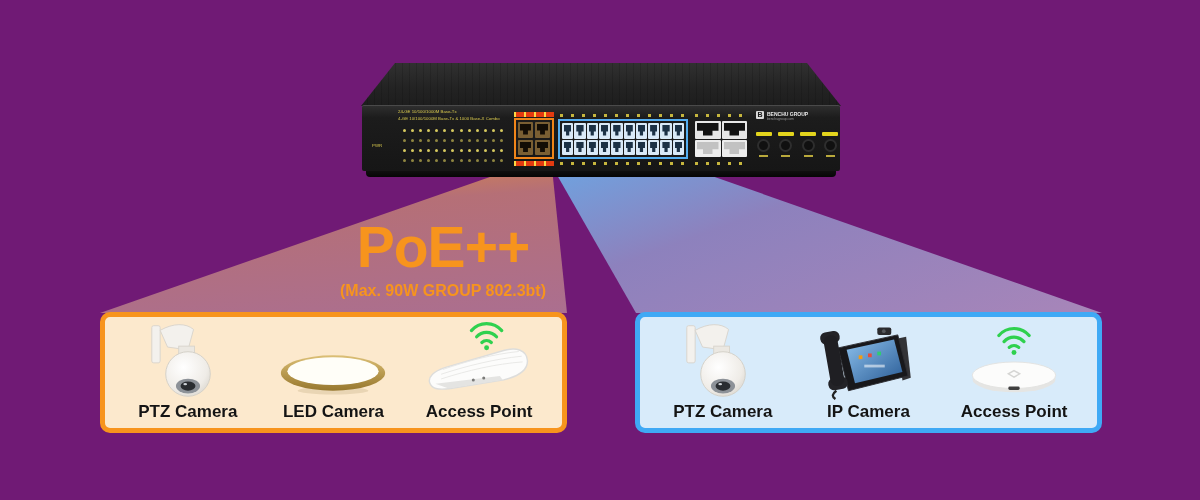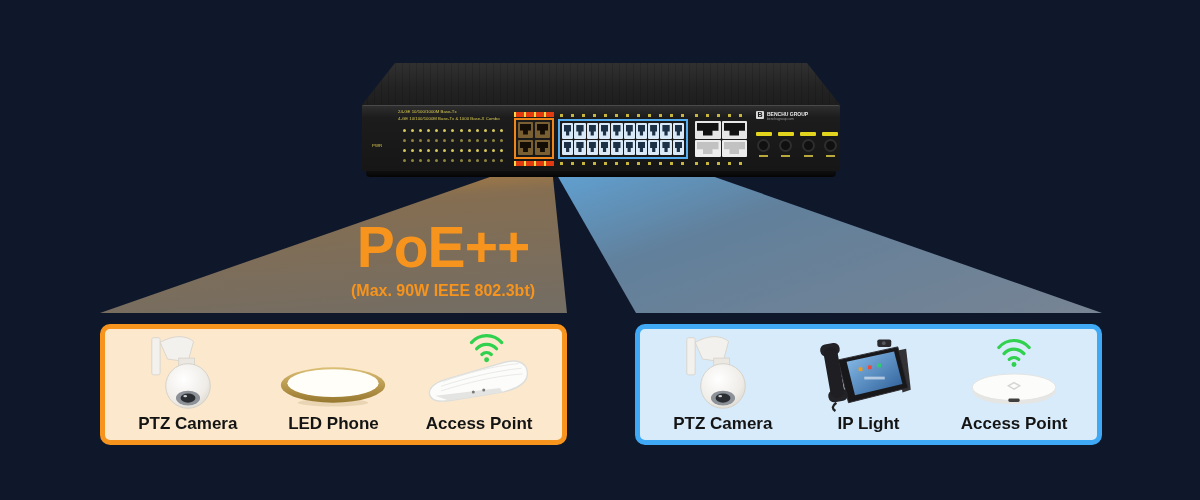--- a/index.html
+++ b/index.html
@@ -1,39 +1,39 @@
 <!DOCTYPE html>
 <html style="--poe-pp-accent: #F7941D; --poe-pp-fill: #FCE9CD; --poe-plus-accent: #3FA9F5; --poe-plus-fill: #D8EBFA; --wifi-green: #2FD14E; --led-on: #d6c95e;"><head>
 <meta charset="utf-8">
 <style>
   * { margin:0; padding:0; box-sizing:border-box; }
   html,body { width:1200px; height:500px; background:#ffffff; overflow:hidden;
     font-family:"Liberation Sans", sans-serif; }
-  .stage { position:relative; width:1200px; height:500px; background:#0f172a; }
+  .stage { position:relative; width:1200px; height:500px; background:#701a75; }
 
   
   .beam { position:absolute; z-index:1; }
   .beam-orange { left:100px; top:168px; width:467px; height:145px;
     background:linear-gradient(176deg, rgba(248,166,55,.78) 0%, rgba(250,196,120,.5) 30%, rgba(253,228,180,.42) 100%);
     clip-path:polygon(416px 0, 452px 0, 467px 145px, 0 145px); }
   .beam-blue { left:553px; top:168px; width:549px; height:145px;
     background:linear-gradient(160deg, rgba(110,187,243,.85) 0%, rgba(165,214,248,.55) 35%, rgba(223,240,252,.5) 100%);
     clip-path:polygon(0 0, 136px 0, 549px 145px, 83px 145px); }
 
   
   .zone-title { position:absolute; z-index:2; text-align:center; width:310px; line-height:1; }
   .zone-title .big { font-size:57px; font-weight:700; letter-spacing:-1px; }
   .zone-title .sub { font-size:16px; font-weight:700; margin-top:7px; letter-spacing:0; }
   .title-pp { left:288px; top:219px; color:var(--poe-pp-accent,#F7941D); }
   .title-p  { left:555px; top:219px; color:var(--poe-plus-accent,#3FA9F5); }
 
   
   .dev-box { position:absolute; top:312px; width:467px; height:121px; z-index:2;
     border-radius:10px; display:flex; align-items:stretch; justify-content:space-around;
-    padding:4px 10px 6px 10px;margin-top:12px; }
+    padding:4px 10px 6px 10px; }
   .box-pp { left:100px; border:5px solid var(--poe-pp-accent,#F7941D); background:var(--poe-pp-fill,#FCE9CD); }
   .box-p  { left:635px; border:5px solid var(--poe-plus-accent,#3FA9F5); background:var(--poe-plus-fill,#D8EBFA); }
   .device { width:145px; display:flex; flex-direction:column; align-items:center; justify-content:flex-end; }
   .device-icon { height:84px; display:flex; align-items:flex-end; justify-content:center; }
   .device-label { font-size:17px; font-weight:700; color:#141414; margin-top:2px; white-space:nowrap; }
 
   
   .switch { position:absolute; left:360px; top:60px; width:482px; height:120px; z-index:3; }
   .chassis-top { position:absolute; left:0; top:0; width:482px; height:46px;
     background:linear-gradient(180deg,#323232 0%,#232323 60%,#1d1d1d 100%);
@@ -106,21 +106,21 @@
 </head>
 <body>
 
 <div class="stage">
 
   <div class="beam beam-orange"></div>
   <div class="beam beam-blue"></div>
 
   <div class="zone-title title-pp">
     <div class="big">PoE++</div>
-    <div class="sub">(Max. 90W IEEE 802.3bt)</div>
+    <div class="sub">(Max. 90W GROUP 802.3bt)</div>
   </div>
   <div class="zone-title title-p">
   </div>
 
   <div class="switch">
     <div class="chassis-top"></div>
     <div class="faceplate">
       <div class="micro-wrap" style="left:36px; top:3px;">
         <div class="micro">
           <div>24-GE 10/100/1000M Base-Tx</div>
@@ -298,21 +298,21 @@
             <stop offset="0%" stop-color="#dcc077"></stop>
                 <stop offset="55%" stop-color="#b6974c"></stop>
                 <stop offset="100%" stop-color="#97782f"></stop>
           </linearGradient>
             </defs>
           <ellipse cx="60" cy="48" rx="38" ry="4" fill="rgba(120,90,30,.14)"></ellipse>
           <ellipse cx="60" cy="29" rx="56" ry="19" fill="url(#goldG)"></ellipse>
           <ellipse cx="60" cy="27" rx="49" ry="15" fill="#fffef8"></ellipse>
         </svg>
       </div>
-      <div class="device-label">LED Phone</div>
+      <div class="device-label">LED Camera</div>
     </div>
     <div class="device">
       <div class="device-icon">
         <svg viewBox="0 0 116 84" width="110" height="80">
           <g stroke="var(--wifi-green,#2FD14E)" fill="none" stroke-width="3.4" stroke-linecap="round">
             <path d="M50 11 A 21 21 0 0 1 82 11"></path>
             <path d="M55.5 17.5 A 14 14 0 0 1 76.5 17.5"></path>
             <path d="M61 23.5 A 7.5 7.5 0 0 1 71 23.5"></path>
           </g>
           <circle cx="66" cy="29" r="2.6" fill="var(--wifi-green,#2FD14E)"></circle>
@@ -363,21 +363,21 @@
           <rect x="66" y="34" width="4" height="4" fill="#2ecc71"></rect>
           <rect x="52" y="48" width="22" height="3" fill="rgba(255,255,255,.55)"></rect>
           <g transform="rotate(-10 20 44)">
             <rect x="9" y="12" width="21" height="13" rx="6" fill="#232327"></rect>
             <rect x="9" y="62" width="21" height="13" rx="6" fill="#232327"></rect>
             <rect x="12" y="16" width="15" height="55" rx="7" fill="#1f1f23"></rect>
           </g>
           <path d="M22 76 q-7 5 -1 9" stroke="#222" fill="none" stroke-width="2.5"></path>
         </svg>
       </div>
-      <div class="device-label">IP Light</div>
+      <div class="device-label">IP Camera</div>
     </div>
     <div class="device">
       <div class="device-icon">
         <svg viewBox="0 0 112 80" width="106" height="76">
           <g stroke="var(--wifi-green,#2FD14E)" fill="none" stroke-width="3.4" stroke-linecap="round">
             <path d="M40 12 A 21 21 0 0 1 72 12"></path>
             <path d="M45.5 18.5 A 14 14 0 0 1 66.5 18.5"></path>
             <path d="M51 24.5 A 7.5 7.5 0 0 1 61 24.5"></path>
           </g>
           <circle cx="56" cy="30" r="2.6" fill="var(--wifi-green,#2FD14E)"></circle>

